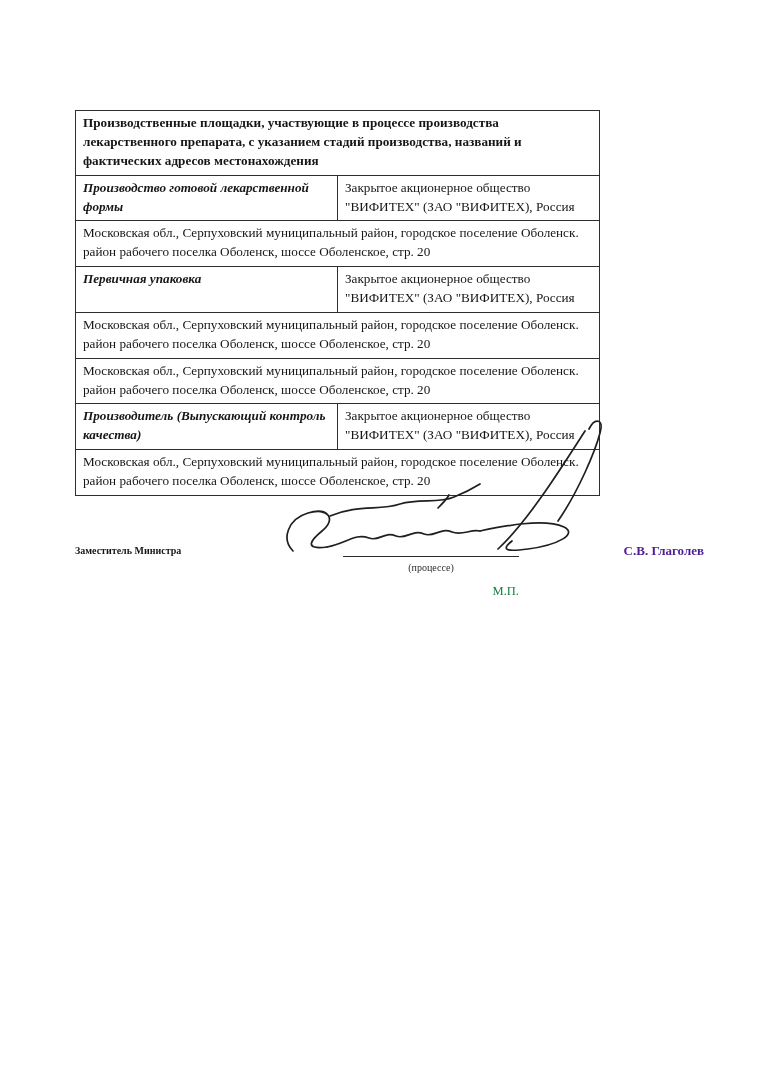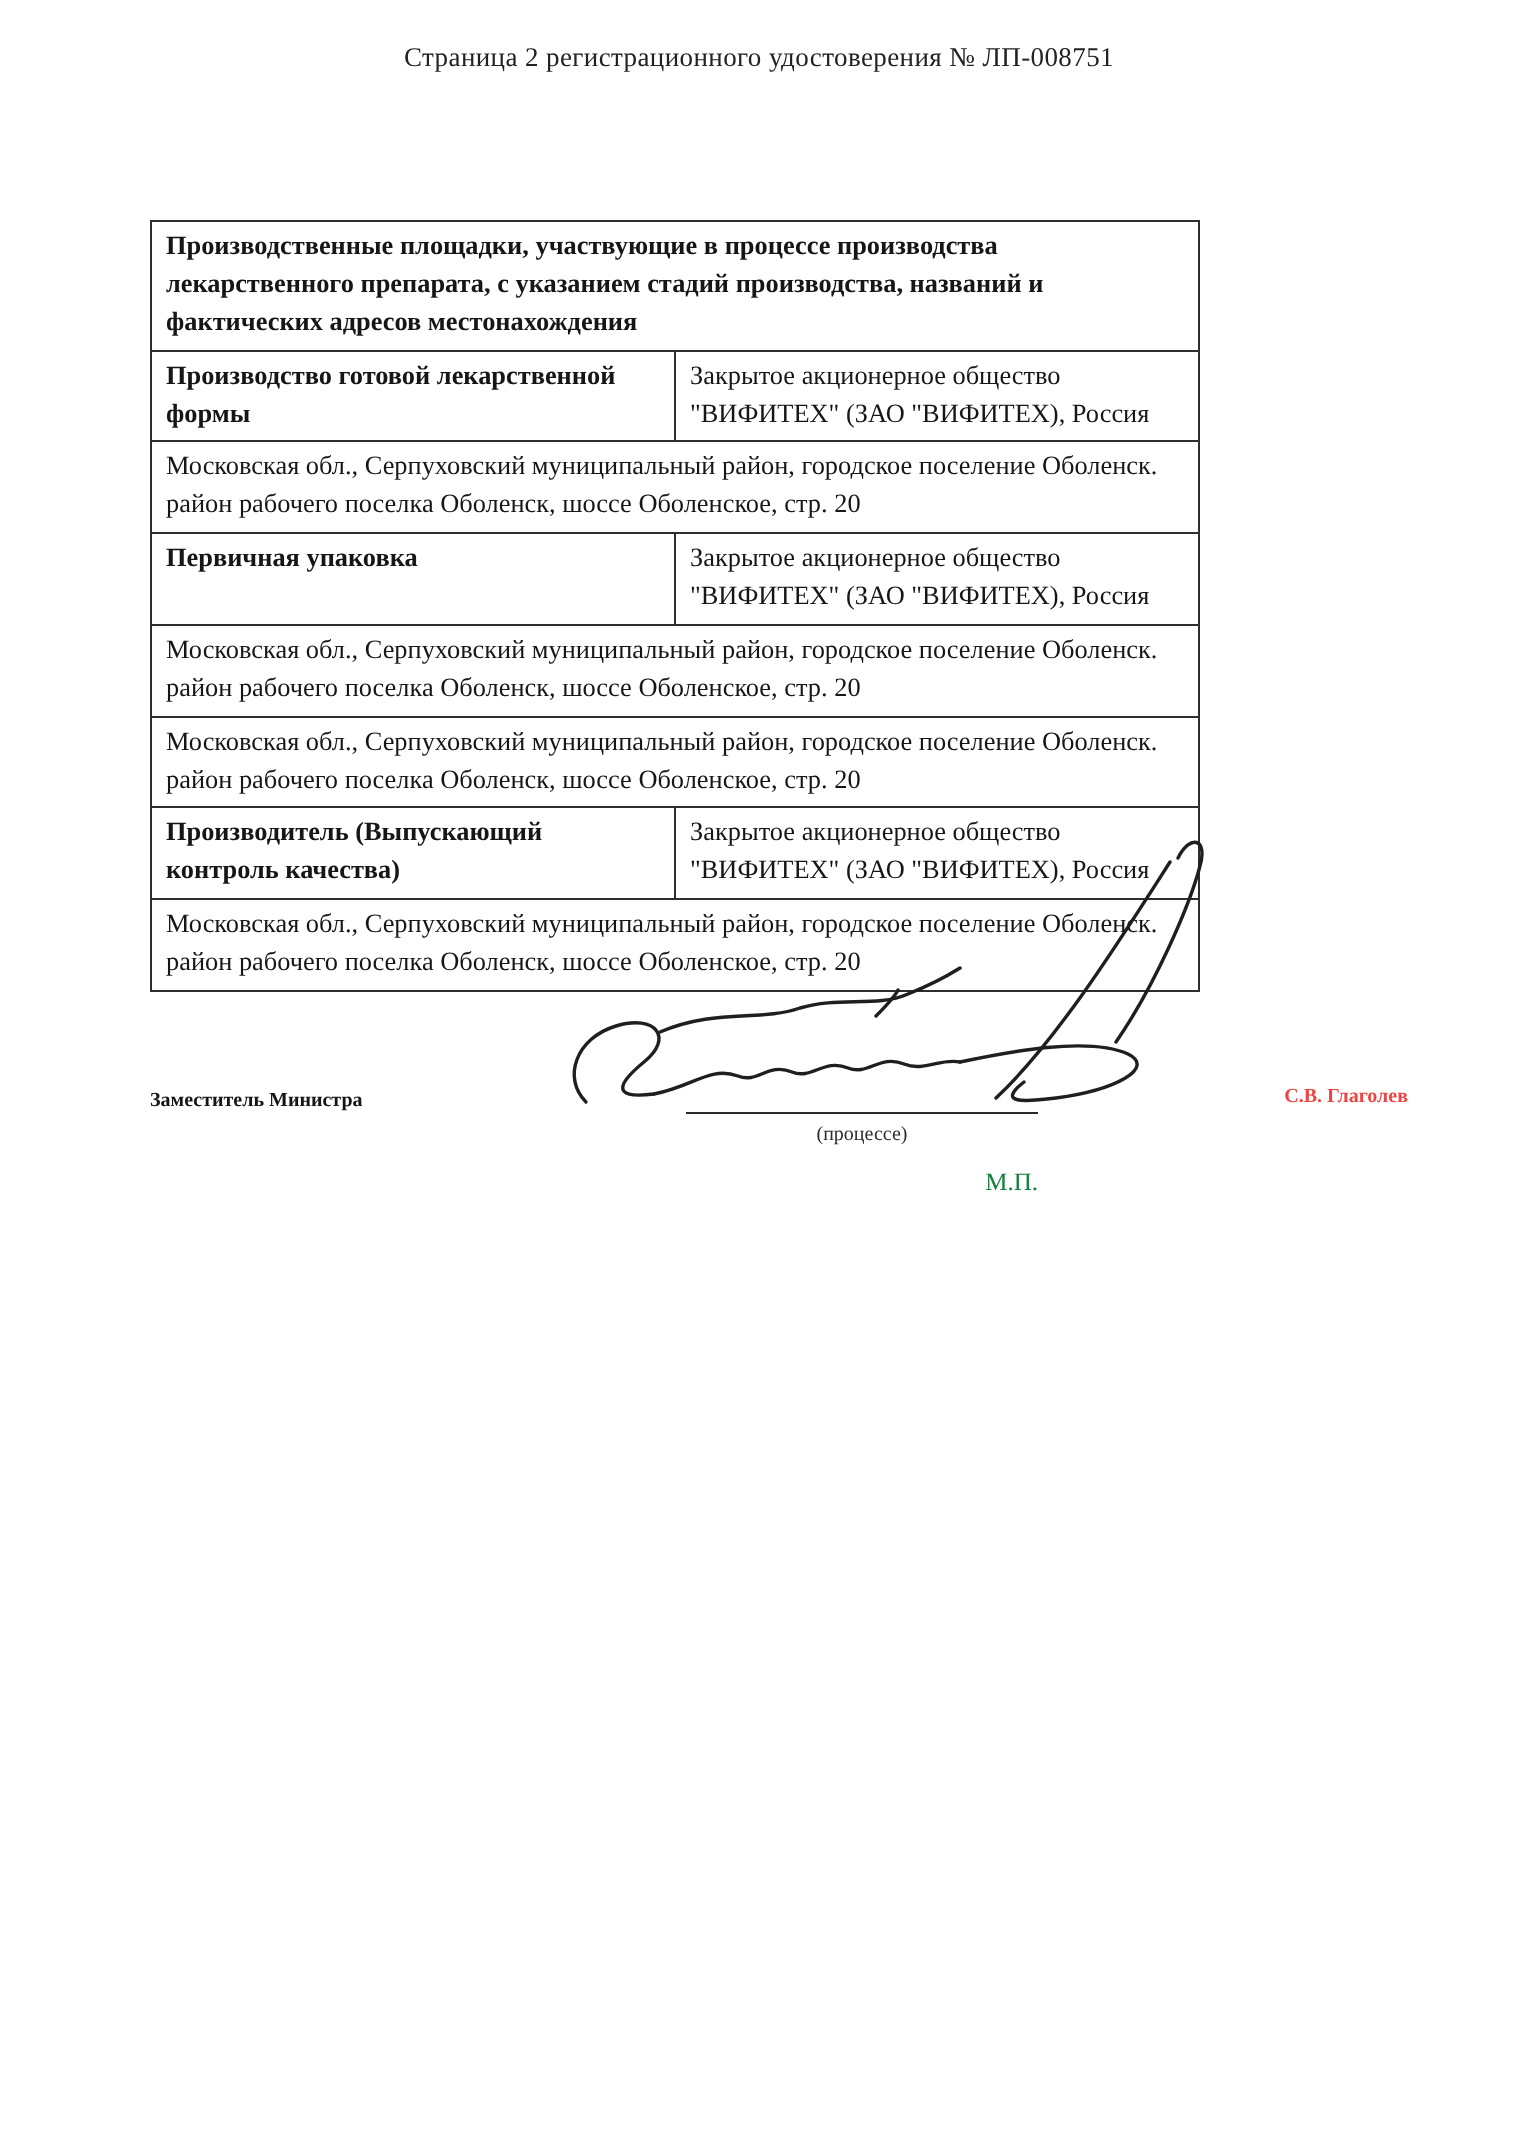--- a/index.html
+++ b/index.html
@@ -34,20 +34,21 @@
     vertical-align:top;
     color:#161616;
   }
   td.thead{
     font-weight:bold;
     height:50px;
     font-size:13.4px;
     line-height:1.4;
   }
   td.stage{
+    font-style:italic;
     font-weight:bold;
     width:344px;
     height:34px;
   }
   td.manu{
     width:263px;
   }
   td.addr{
     height:34px;
   }
@@ -60,23 +61,23 @@
   .minister{
     position:absolute;
     left:75px;top:545px;
     font-size:10px;
     font-weight:bold;
     color:#151515;
   }
   .signer{
     position:absolute;
     right:55px;top:543px;
-    font-size:10px;
+    font-size:13px;
     font-weight:bold;
-    color:#ef4444;
+    color:#4c1d95;
   }
   .sig-caption{
     position:absolute;
     left:343px;top:562px;
     width:176px;
     text-align:center;
     font-size:10px;
     color:#2c2c2c;
   }
   .seal-label{
@@ -91,21 +92,20 @@
     position:absolute;
     left:0;top:0;
     pointer-events:none;
   }
 </style>
 </head>
 <body>
 
 <div class="page">
 
-  <div class="doc-header">Страница 2 регистрационного удостоверения № ЛП-008751</div>
 
   <table class="sites">
     <tbody>
       <tr>
         <td class="thead" colspan="2">Производственные площадки, участвующие в процессе производства лекарственного препарата, с указанием стадий производства, названий и фактических адресов местонахождения</td>
       </tr>
 
       <tr>
         <td class="stage">Производство готовой лекарственной формы</td>
         <td class="manu">Закрытое акционерное общество "ВИФИТЕХ" (ЗАО "ВИФИТЕХ), Россия</td>

